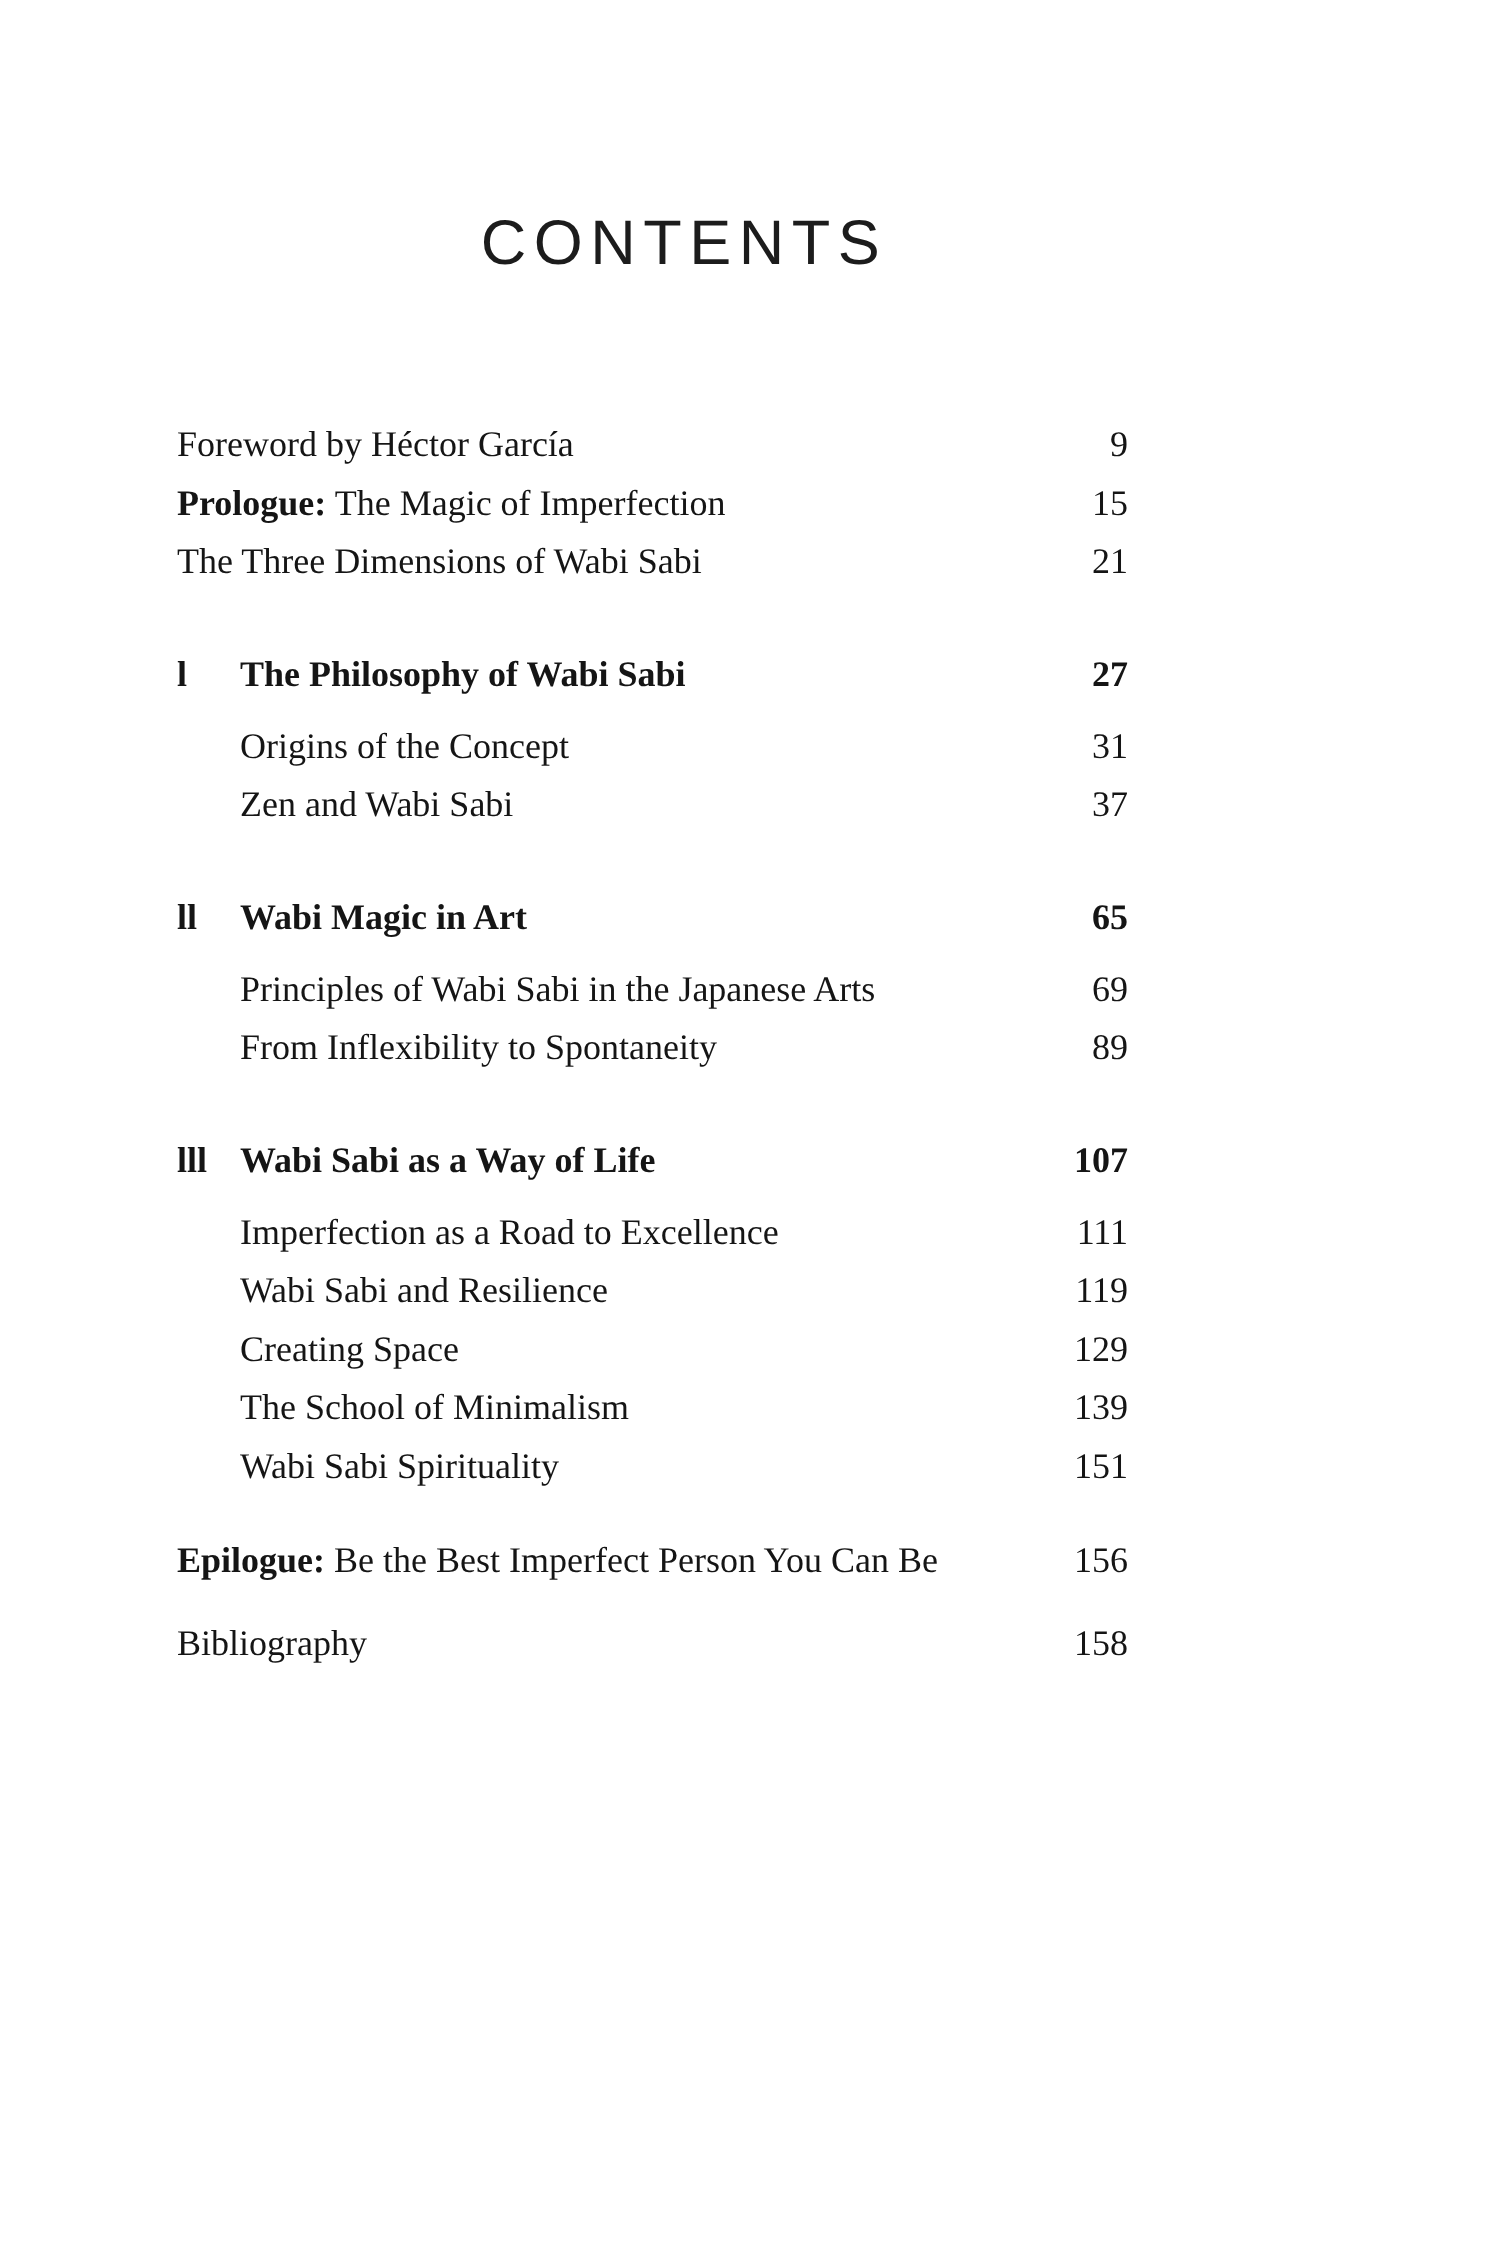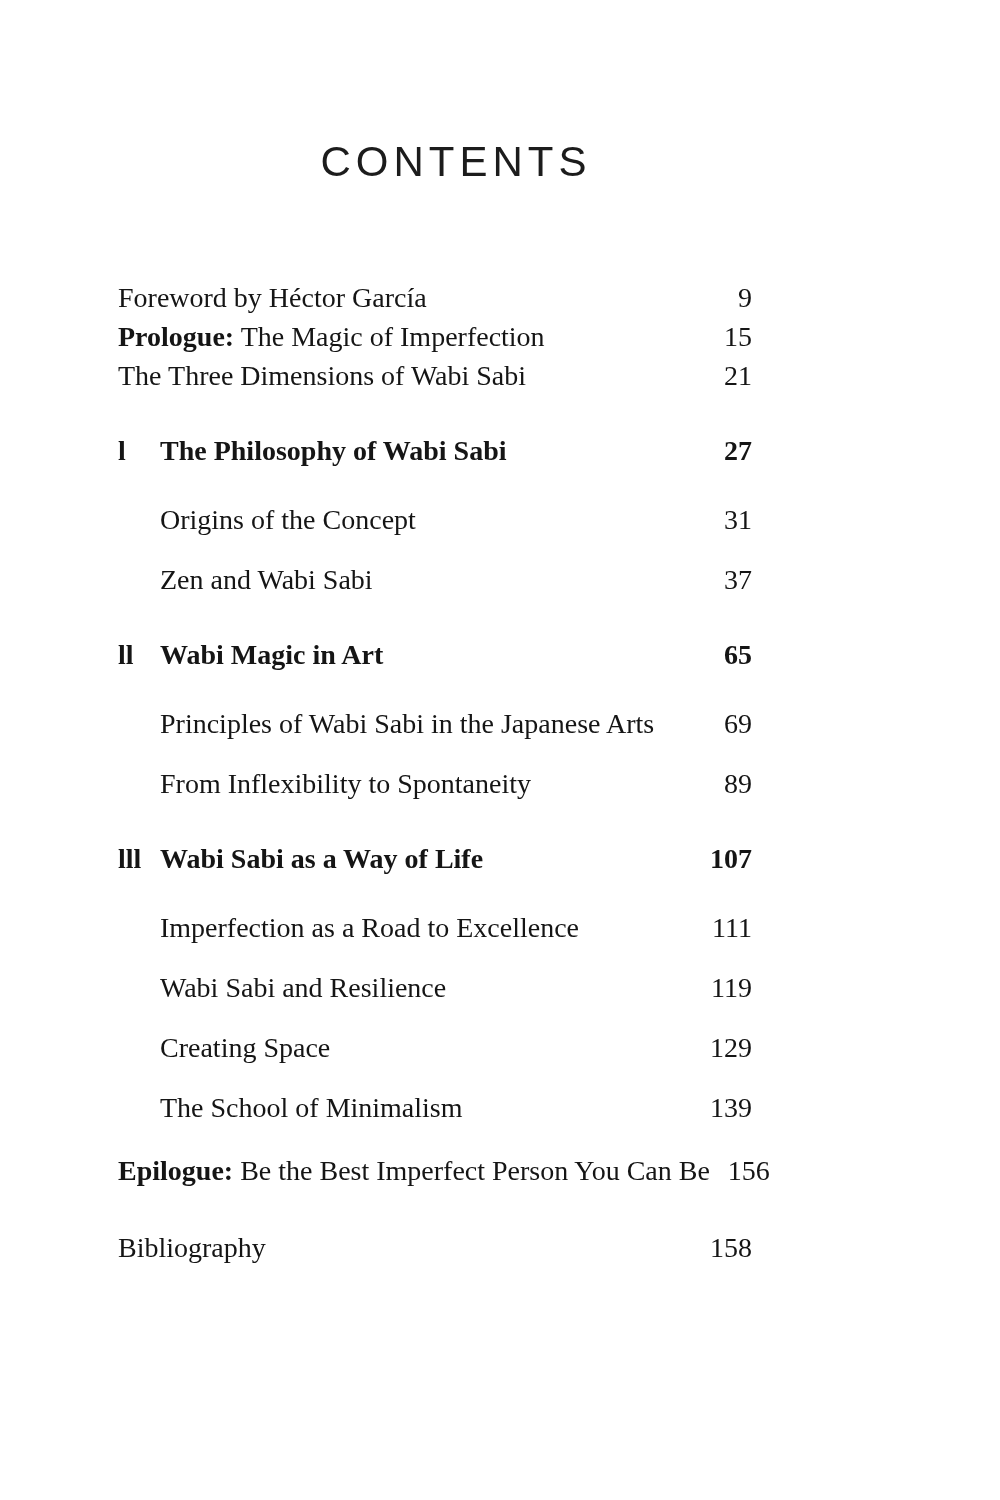--- a/index.html
+++ b/index.html
@@ -26,44 +26,44 @@
     text-align: center;
     color: #1c1c1c;
     line-height: 48px;
   }
   .toc {
     margin: 92px 160px 0 118px;
   }
   .row {
     display: flex;
     align-items: baseline;
-    font-size: 28px;
+    font-size: 24px;
     line-height: 39px;
   }
   .row .label {
     flex: 1 1 auto;
     white-space: nowrap;
   }
   .row .num {
     flex: 0 0 auto;
     min-width: 60px;
     text-align: right;
   }
   .row.part {
     margin-top: 36px;
     margin-bottom: 9px;
     font-weight: bold;
   }
   .row.part .numeral {
     flex: 0 0 42px;
     width: 42px;
   }
-  .row.chapter .label { padding-left: 42px; margin-top: 21px; }
+  .row.chapter .label { padding-left: 42px; }
   .row.epilogue { margin-top: 24px; }
-  .row.bibliography { margin-top: 38px; justify-content: flex-end; }
+  .row.bibliography { margin-top: 16px; justify-content: flex-end; }
   b { font-weight: bold; }
 </style>
 </head>
 <body>
 
 <div class="page">
   <h1 class="title">CONTENTS</h1>
   <div class="toc" id="toc">
       <div class="row front">
         <span class="label">Foreword by Héctor García</span>
@@ -117,20 +117,24 @@
         <span class="num">119</span>
       </div>
       <div class="row chapter">
         <span class="label">Creating Space</span>
         <span class="num">129</span>
       </div>
       <div class="row chapter">
         <span class="label">The School of Minimalism</span>
         <span class="num">139</span>
       </div>
+      <div class="row chapter">
+        <span class="label">Wabi Sabi Spirituality</span>
+        <span class="num">151</span>
+      </div>
       <div class="row epilogue">
         <span class="label"><b>Epilogue:</b> Be the Best Imperfect Person You Can Be</span>
         <span class="num">156</span>
       </div>
       <div class="row bibliography">
         <span class="label">Bibliography</span>
         <span class="num">158</span>
       </div>
     </div>
 </div>

